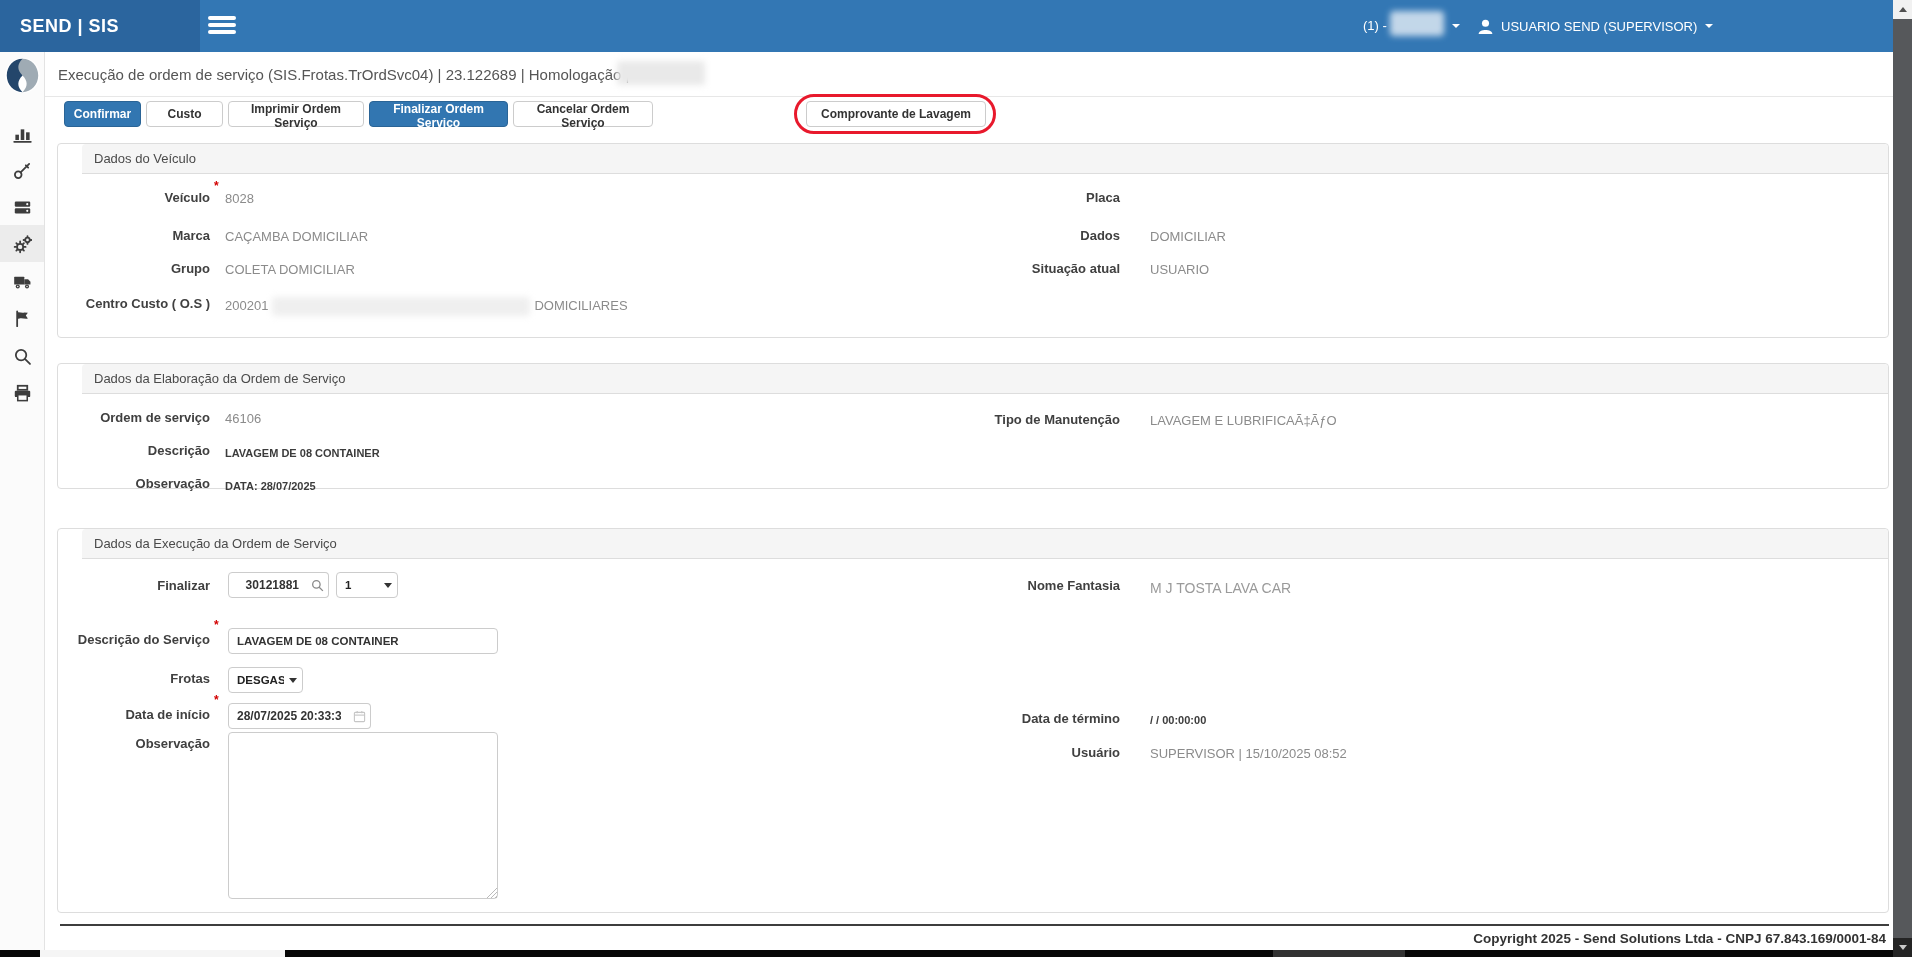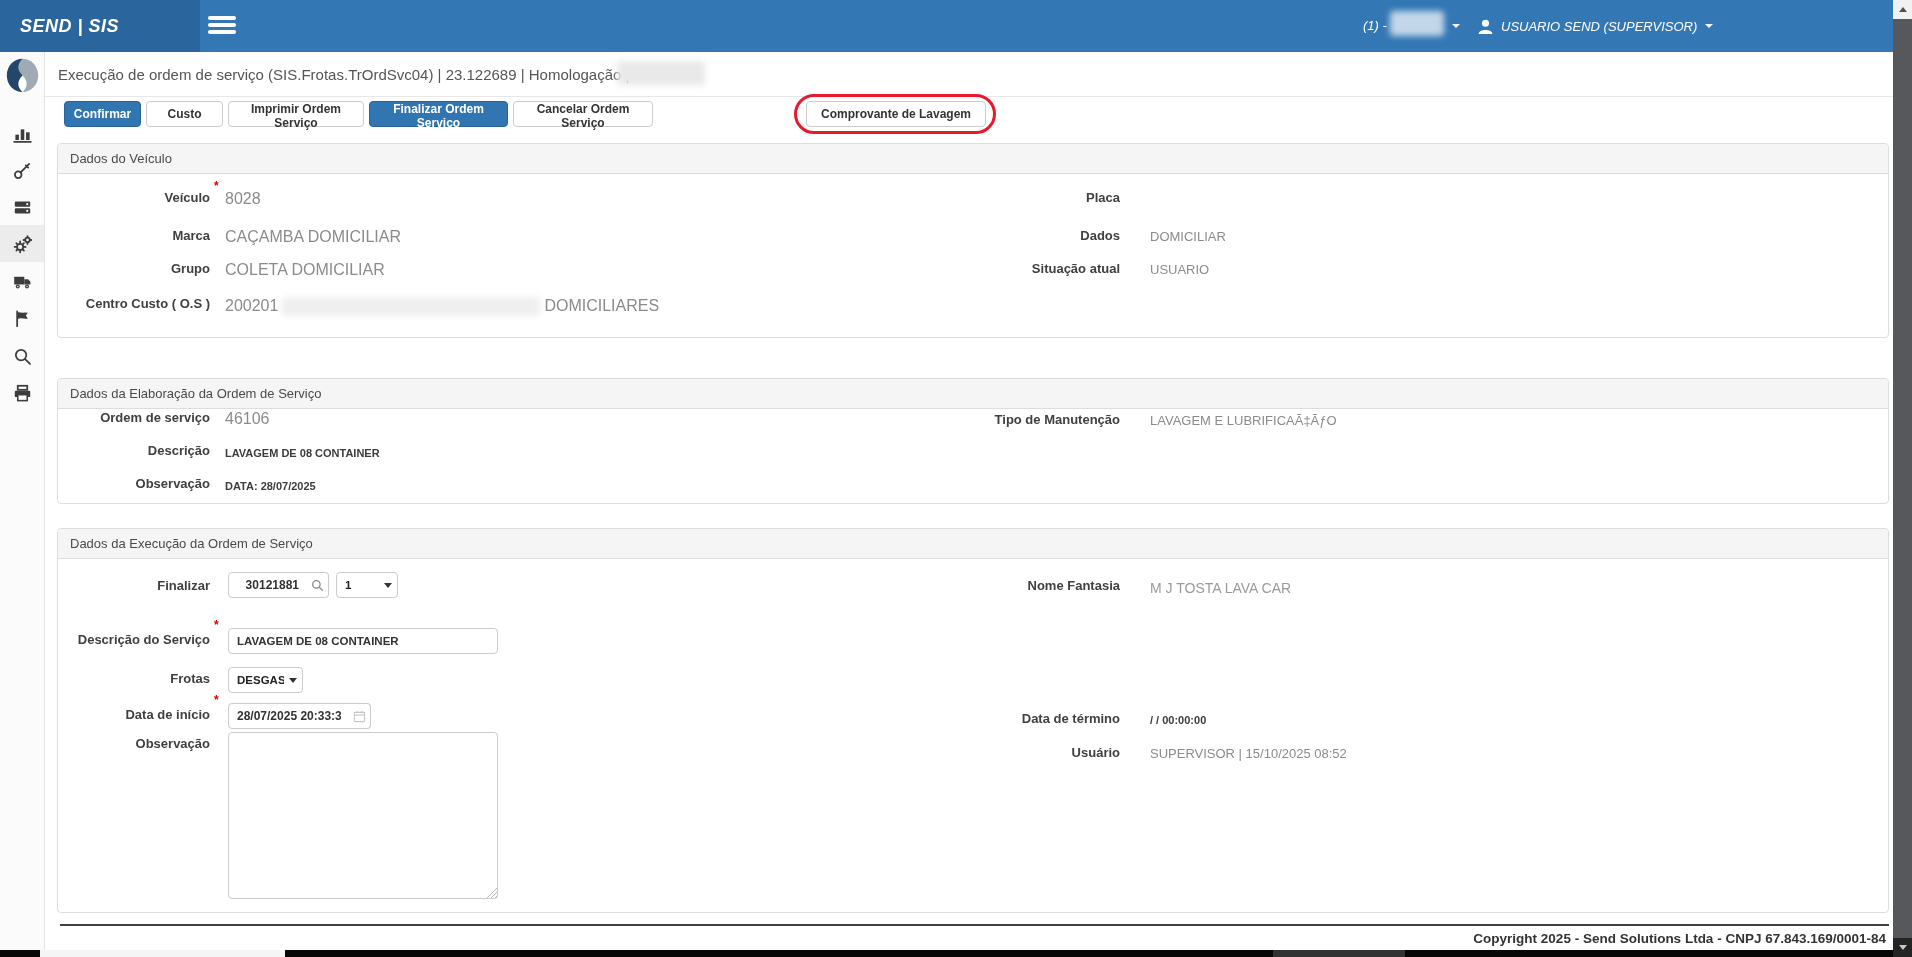--- a/index.html
+++ b/index.html
@@ -1,20 +1,20 @@
 <!DOCTYPE html>
 <html><head>
 <meta charset="utf-8">
 <style>
   html,body{margin:0;padding:0;background:#fff;}
   #app{position:relative;width:1912px;height:957px;overflow:hidden;
        font-family:"Liberation Sans","DejaVu Sans",sans-serif;background:#fff;}
 
   
-  .navbar{position:absolute;left:0;top:0;width:1912px;height:52px;background:#3377b4;font-style:italic;}
+  .navbar{position:absolute;left:0;top:0;width:1912px;height:52px;background:#3377b4;}
   .brand-block{position:absolute;left:0;top:0;width:200px;height:52px;background:#2b659e;}
   .brand{position:absolute;left:20px;top:0;line-height:52px;color:#fff;font-size:18px;font-weight:bold;letter-spacing:.5px;}
   .burger{position:absolute;left:208px;top:16px;width:28px;height:18px;cursor:pointer;}
   .burger span{display:block;height:4px;border-radius:2px;background:#fff;margin-bottom:3px;}
   .nav-badge{position:absolute;left:1363px;top:0;line-height:52px;color:#fff;font-size:13px;}
   .nav-redact{position:absolute;left:1390px;top:11px;width:54px;height:25px;border-radius:4px;
               background:#dce8f3;opacity:.85;filter:blur(3px);}
   .caret{width:0;height:0;border-left:4px solid transparent;border-right:4px solid transparent;border-top:4px solid #fff;display:inline-block;}
   .nav-caret1{position:absolute;left:1452px;top:24px;}
   .nav-user{position:absolute;left:1478px;top:0;height:52px;display:flex;align-items:center;gap:8px;color:#fff;font-size:13px;cursor:pointer;}
@@ -30,27 +30,27 @@
   .page-title{position:absolute;left:58px;top:52px;line-height:45px;font-size:15px;color:#555;}
   .title-redact{position:absolute;left:617px;top:61px;width:88px;height:24px;background:#e9e9e9;filter:blur(3px);border-radius:3px;}
 
   
   .btn{position:absolute;top:101px;height:26px;border-radius:4px;border:1px solid #ccc;background:#fff;
        color:#333;font-weight:bold;font-size:12px;font-family:inherit;cursor:pointer;padding:0;}
   .btn-primary{background:#3276b1;border-color:#2a6496;color:#fff;}
   .annot-oval{position:absolute;left:794px;top:94px;width:202px;height:40px;border:3px solid #e8192c;border-radius:21px;box-sizing:border-box;}
 
   
-  .panel{position:absolute;left:57px;width:1832px;background:#fff;border:1px solid #ddd;border-radius:4px;box-sizing:border-box;}
+  .panel{position:absolute;left:57px;width:1832px;background:#fff;border:1px solid #ddd;border-radius:4px;box-sizing:border-box;padding-left:24px;}
   .panel-h{height:29px;line-height:29px;padding-left:12px;background:#f5f5f5;border-bottom:1px solid #ddd;
            border-radius:4px 4px 0 0;color:#4a4a4a;font-size:13px;}
 
   .lbl{position:absolute;left:52px;width:158px;text-align:right;font-size:13px;font-weight:bold;color:#404040;line-height:16px;}
   .lblr{position:absolute;left:962px;width:158px;text-align:right;font-size:13px;font-weight:bold;color:#404040;line-height:16px;}
-  .val{position:absolute;left:225px;font-size:16px;color:#8b8b8b;line-height:16px;}
+  .val{position:absolute;left:225px;font-size:13px;color:#8b8b8b;line-height:16px;}
   .valr{position:absolute;left:1150px;font-size:13px;color:#8b8b8b;line-height:16px;}
   .val-sm{position:absolute;left:225px;font-size:11px;font-weight:bold;color:#3c3c3c;line-height:16px;}
   .valr-sm{position:absolute;left:1150px;font-size:11px;font-weight:bold;color:#3c3c3c;line-height:16px;}
   .valr-xs{position:absolute;left:1150px;font-size:14px;color:#9a9a9a;line-height:16px;}
   .req{position:absolute;color:#d30000;font-size:12px;font-weight:bold;line-height:10px;}
   .cc-redact{display:inline-block;vertical-align:middle;width:258px;height:19px;margin:0 4px;background:#efefef;filter:blur(3px);border-radius:3px;}
 
   
   .inp{position:absolute;height:26px;border:1px solid #ccc;border-radius:4px;font-size:12px;color:#333;
        padding:0 8px;box-sizing:border-box;font-family:inherit;background:#fff;font-weight:600;}
@@ -207,21 +207,21 @@
   <div class="valr" style="top:229px">DOMICILIAR</div>
   <div class="lbl" style="top:261px">Grupo</div>
   <div class="val" style="top:262px">COLETA DOMICILIAR</div>
   <div class="lblr" style="top:261px">Situação atual</div>
   <div class="valr" style="top:262px">USUARIO</div>
   <div class="lbl" style="top:296px">Centro Custo ( O.S )</div>
   <div class="val" style="top:297px">
     <span>200201</span><span class="cc-redact"></span><span>DOMICILIARES</span>
   </div>
 
-  <div class="panel" style="top:378px;height:126px">
+  <div class="panel" style="top:363px;height:126px">
     <div class="panel-h">Dados da Elaboração da Ordem de Serviço</div>
   </div>
   <div class="lbl" style="top:410px">Ordem de serviço</div>
   <div class="val" style="top:411px">46106</div>
   <div class="lblr" style="top:412px">Tipo de Manutenção</div>
   <div class="valr" style="top:413px">LAVAGEM E LUBRIFICAÃ‡ÃƒO</div>
   <div class="lbl" style="top:443px">Descrição</div>
   <div class="val-sm" style="top:445px">LAVAGEM DE 08 CONTAINER</div>
   <div class="lbl" style="top:476px">Observação</div>
   <div class="val-sm" style="top:478px">DATA: 28/07/2025</div>

